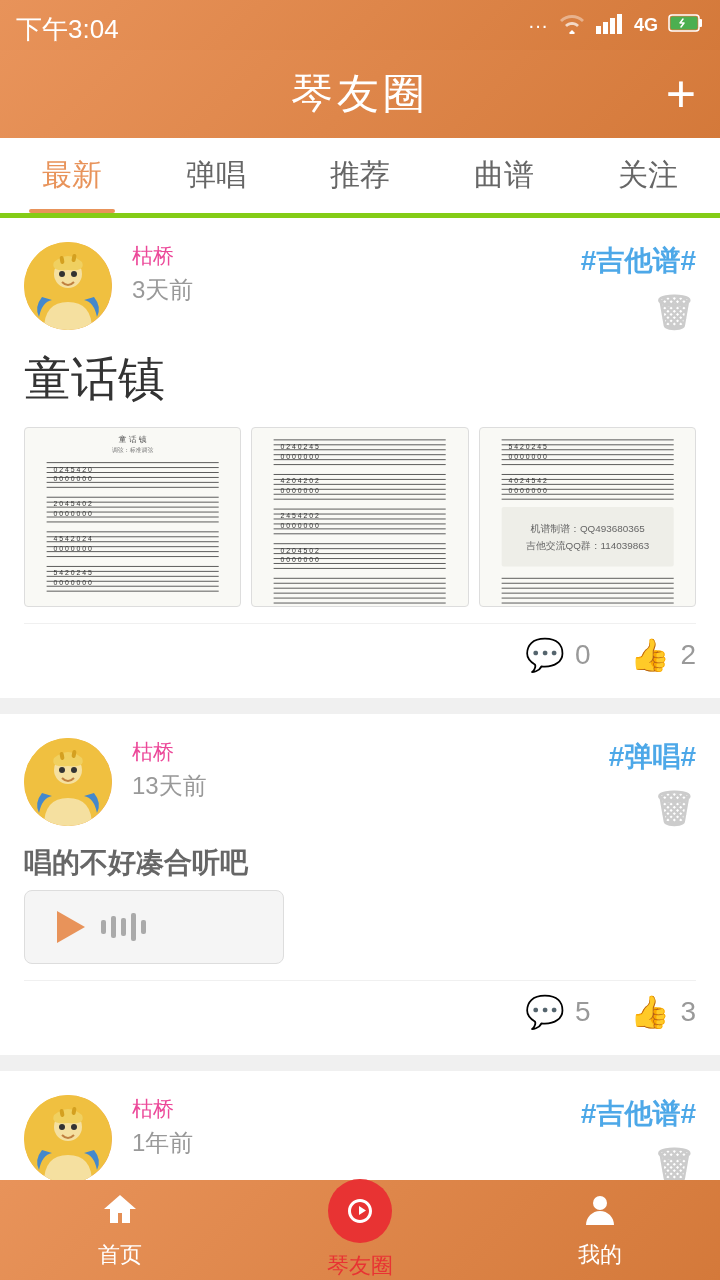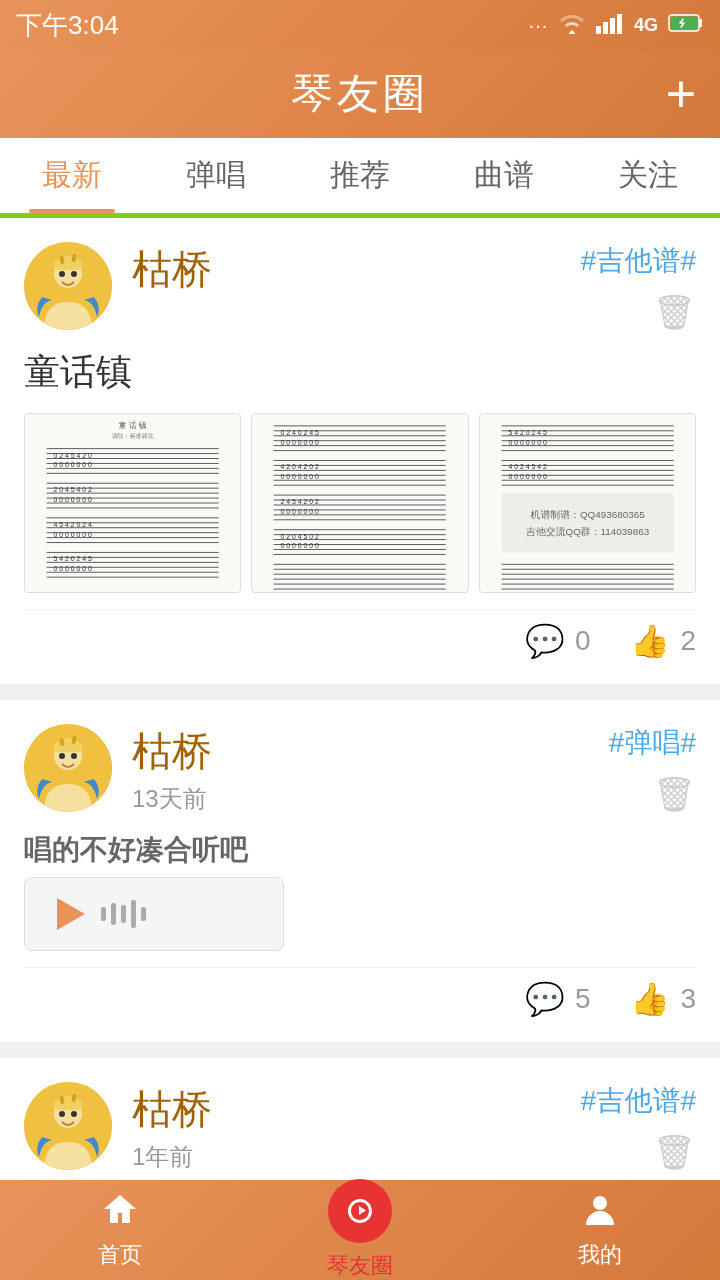--- a/index.html
+++ b/index.html
@@ -10,23 +10,23 @@
       font-family: 'PingFang SC', 'Helvetica Neue', Arial, sans-serif;
       background: #f5f5f5;
       overflow-x: hidden;
     }
 
     
     .status-bar {
       background: linear-gradient(135deg, #e8935a, #d4793a);
       height: 50px;
       display: flex;
-      align-items: center;
+      align-items: flex-start;
       justify-content: space-between;
-      padding: 0 16px;
+      padding: 12px 16px;
       color: white;
     }
     .status-time {
       font-size: 26px;
       font-weight: 500;
     }
     .status-icons {
       display: flex;
       align-items: center;
       gap: 10px;
@@ -116,49 +116,50 @@
       background: linear-gradient(135deg, #f5c842, #e8935a);
       display: flex;
       align-items: center;
       justify-content: center;
     }
 
     .post-meta {
       flex: 1;
     }
     .post-username {
-      font-size: 40px;
-      color: #a16207;
+      font-size: 21px;
+      color: #ec4899;
       font-weight: 500;
     }
     .post-time {
       font-size: 24px;
       color: #999;
       margin-top: 4px;
     }
     .post-tag {
       color: #4da8e8;
       font-size: 28px;
       margin-left: auto;
       flex-shrink: 0;
     }
     .post-header-right {
       display: flex;
       flex-direction: column;
       align-items: flex-end;
       gap: 12px;
+      font-weight: bold;
     }
     .delete-icon {
       color: #ccc;
       font-size: 34px;
       cursor: pointer;
     }
 
     .post-title {
-      font-size: 36px;
+      font-size: 47px;
       color: #333;
       margin-bottom: 16px;
       font-weight: 400;
     }
     .post-desc {
       font-size: 28px;
       color: #666;
       margin-bottom: 8px;
       font-weight: bold;
     }
@@ -356,20 +357,21 @@
             <circle cx="50" cy="32" r="3" fill="#333"></circle>
             <path d="M38 40 Q44 46 50 40" stroke="#c08040" stroke-width="2" fill="none"></path>
             <rect x="36" y="14" width="4" height="8" rx="2" fill="#d4a020" transform="rotate(-10 38 18)"></rect>
             <rect x="48" y="12" width="4" height="8" rx="2" fill="#d4a020" transform="rotate(10 50 16)"></rect>
             <path d="M18 55 Q10 65 15 75 Q18 60 28 58Z" fill="#4488cc"></path>
             <path d="M70 55 Q78 65 73 75 Q70 60 60 58Z" fill="#4488cc"></path>
           </svg>
         </div>
         <div class="post-meta">
           <div class="post-username">枯桥</div>
+          <div class="post-time">3天前</div>
         </div>
         <div class="post-header-right">
           <span class="post-tag">#吉他谱#</span>
           <span class="delete-icon">🗑</span>
         </div>
       </div>
 
       <div class="post-title">童话镇</div>
 
       <div class="sheet-music-row">

